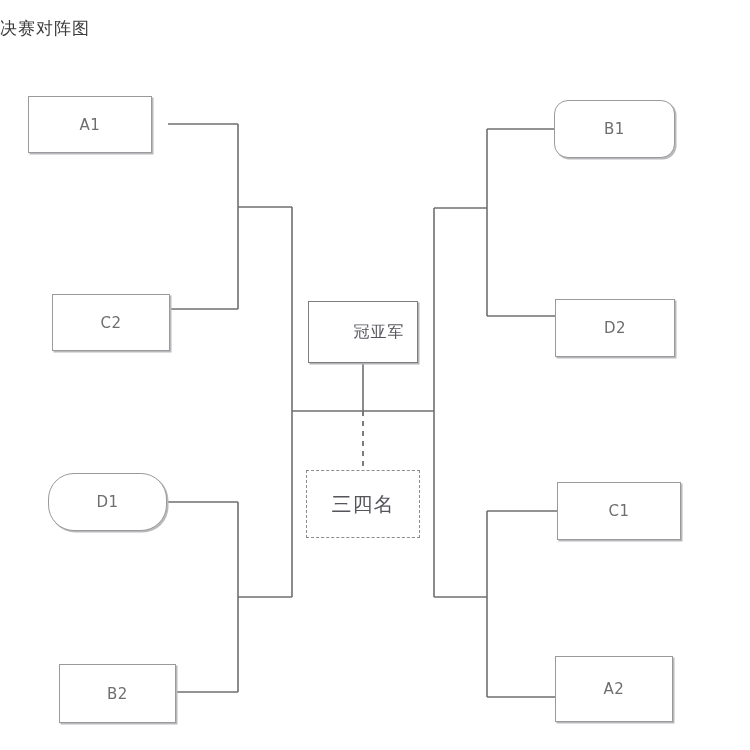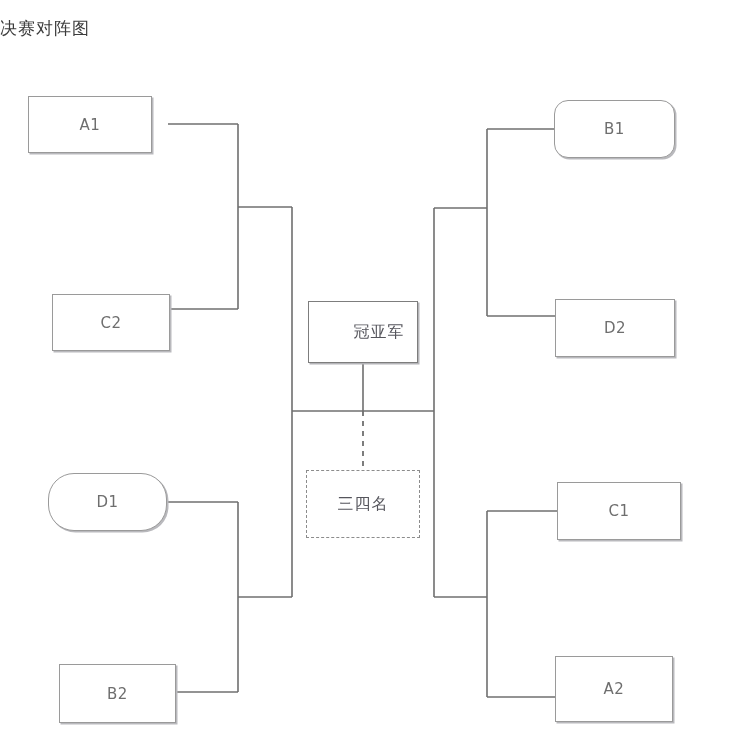--- a/index.html
+++ b/index.html
@@ -71,21 +71,21 @@
     padding-left: 32px;
   }
   .third-box {
     position: absolute;
     box-sizing: border-box;
     background: #ffffff;
     border: 1.5px dashed #8c8c8c;
     display: flex;
     align-items: center;
     justify-content: center;
-    font-size: 16px;
+    font-size: 20px;
     color: #55555c;
     font-family: "DejaVu Sans", "Liberation Sans", sans-serif;
     letter-spacing: 1px;
   }
 </style>
 </head>
 <body>
 
 <div id="stage">
 

